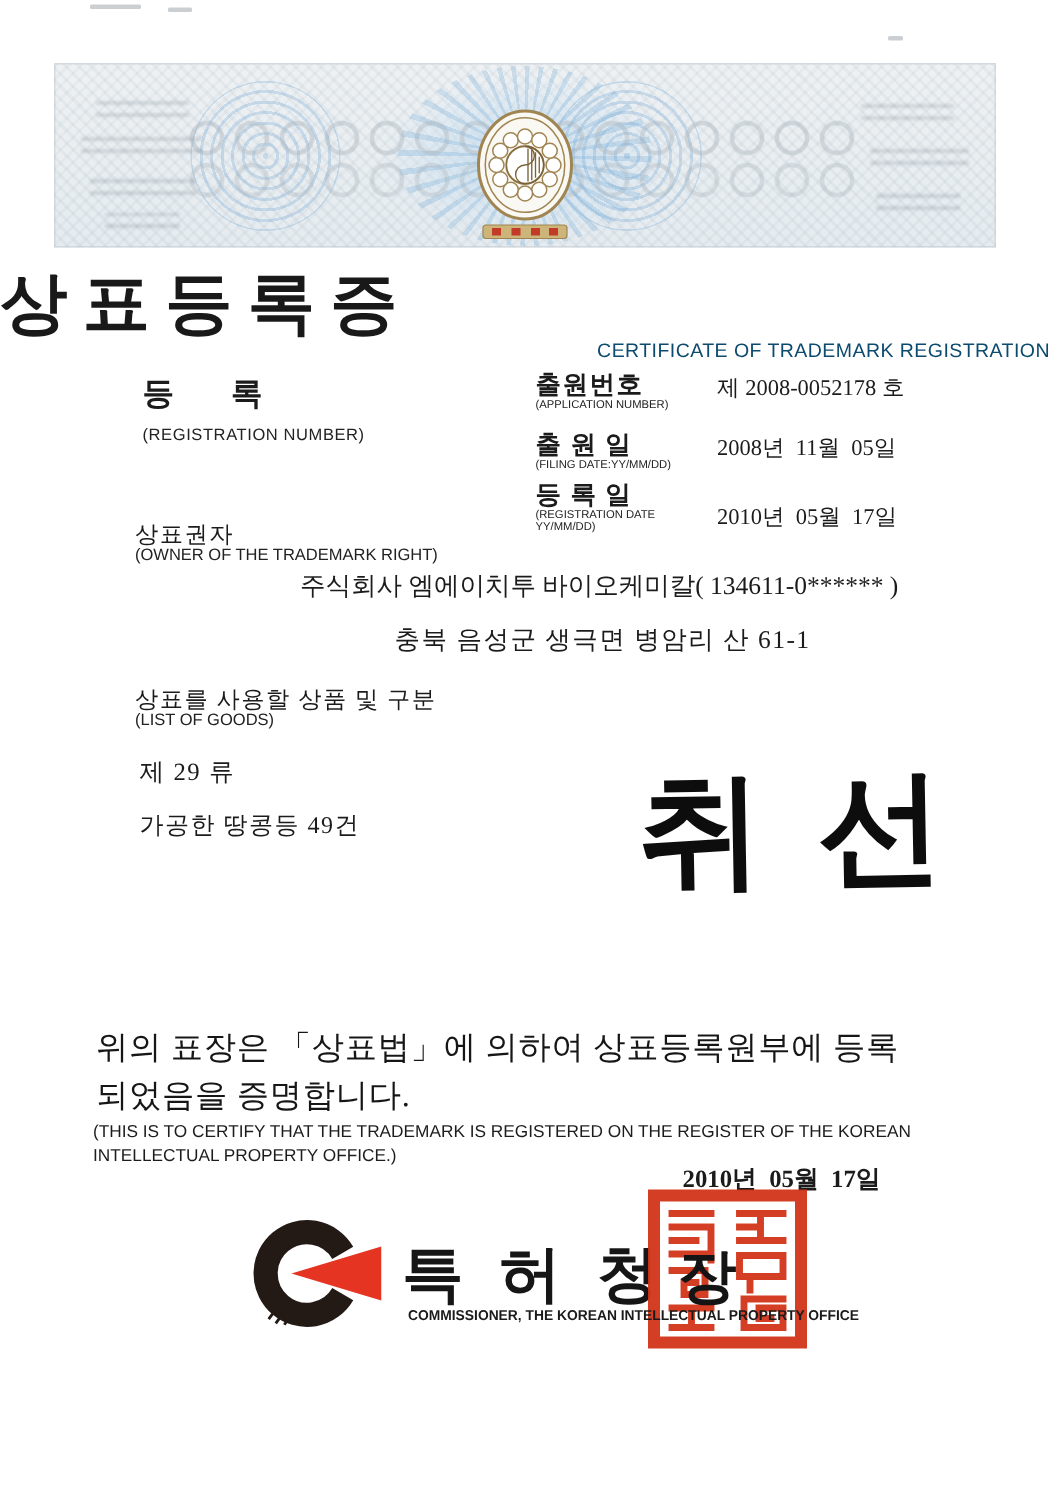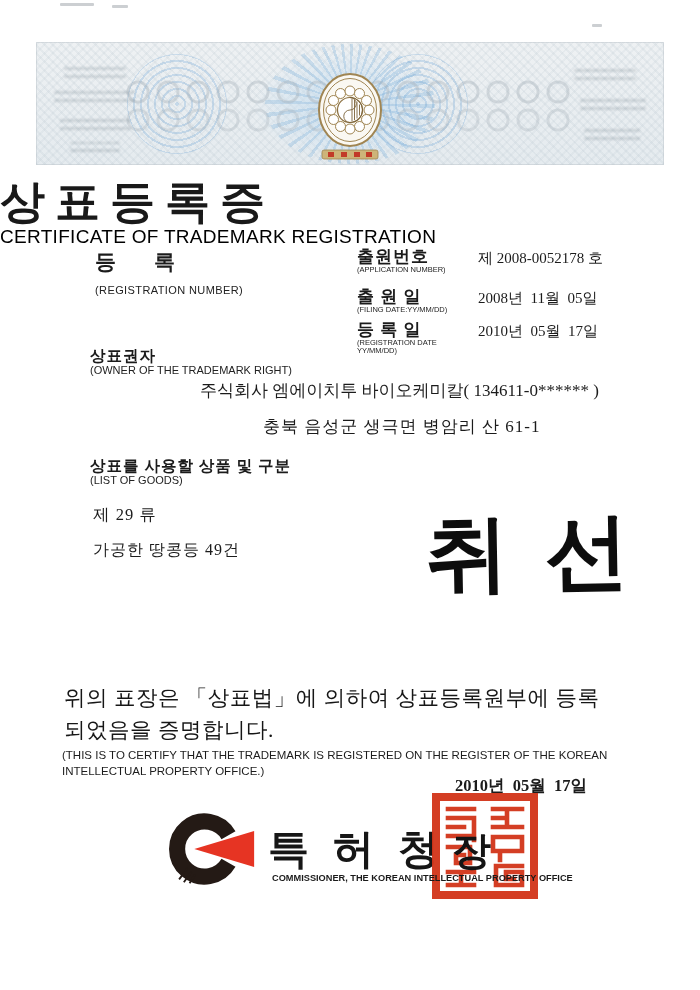--- a/index.html
+++ b/index.html
@@ -27,35 +27,35 @@
       radial-gradient(circle 13px at 14px 18px, transparent 8px, rgba(172,182,190,.55) 9px 11px, transparent 12px) repeat-x,
       radial-gradient(circle 13px at 14px 46px, transparent 8px, rgba(172,182,190,.45) 9px 11px, transparent 12px) repeat-x;
     background-size:30px 62px;}
   .smudge{background:repeating-linear-gradient(0deg, rgba(110,122,132,.30) 0 3px, transparent 3px 8px);
     filter:blur(1.1px);opacity:.75;}
   .emblem{left:50%;top:30px;transform:translateX(-50%);width:84px;height:92px;}
 
   
   .title-kr{left:0;right:0;top:172px;text-align:left;font-family:"Liberation Sans","DejaVu Sans",sans-serif;
     font-size:45px;font-weight:bold;letter-spacing:10px;color:#191919;}
-  .title-en{left:0;right:0;top:226px;text-align:left;font-family:"Liberation Sans","DejaVu Sans",sans-serif;
-    font-size:19px;font-weight:500;letter-spacing:.3px;color:#000000;}
+  .title-en{left:0;right:0;top:226px;text-align:right;font-family:"Liberation Sans","DejaVu Sans",sans-serif;
+    font-size:13px;font-weight:500;letter-spacing:.3px;color:#0c4a6e;}
 
   
   .reg-row{left:95px;top:248px;display:flex;gap:38px;font-size:21px;font-weight:600;white-space:pre;}
   .reg-sub{left:95px;top:284px;font-family:"Liberation Sans","DejaVu Sans",sans-serif;font-size:11px;letter-spacing:.4px;color:#222;}
   .info-row{left:357px;width:300px;display:flex;}
   .info-label{width:121px;line-height:1;}
   .lab-kr{font-size:17px;font-weight:600;letter-spacing:1px;display:block;}
   .lab-en{font-family:"Liberation Sans","DejaVu Sans",sans-serif;font-size:7.5px;color:#222;display:block;margin-top:1px;}
   .info-val{font-size:15px;white-space:pre;padding-top:1px;}
-  .row1{top:248px;} .row2{top:288px;} .row3{top:321px;}
-
-  
-  .sec-label{font-size:15.5px;font-weight:bold;letter-spacing:1px;}
+  .row1{top:248px;} .row2{top:288px;} .row3{top:321px;align-items:flex-end;}
+
+  
+  .sec-label{font-size:15.5px;font-weight:normal;letter-spacing:1px;}
   .sec-sub{font-family:"Liberation Sans","DejaVu Sans",sans-serif;font-size:11px;color:#222;}
   .owner-label{left:90px;top:346px;}
   .owner-sub{left:90px;top:364px;}
   .owner-name{left:200px;top:379px;font-size:17px;white-space:pre;}
   .owner-address{left:215px;top:415px;font-size:17px;letter-spacing:1px;margin-left:48px;}
   .goods-label{left:90px;top:456px;}
   .goods-sub{left:90px;top:474px;}
   .goods-class{left:93px;top:504px;font-size:16.5px;letter-spacing:1px;}
   .goods-items{left:93px;top:540px;font-size:16px;letter-spacing:1px;}
 

